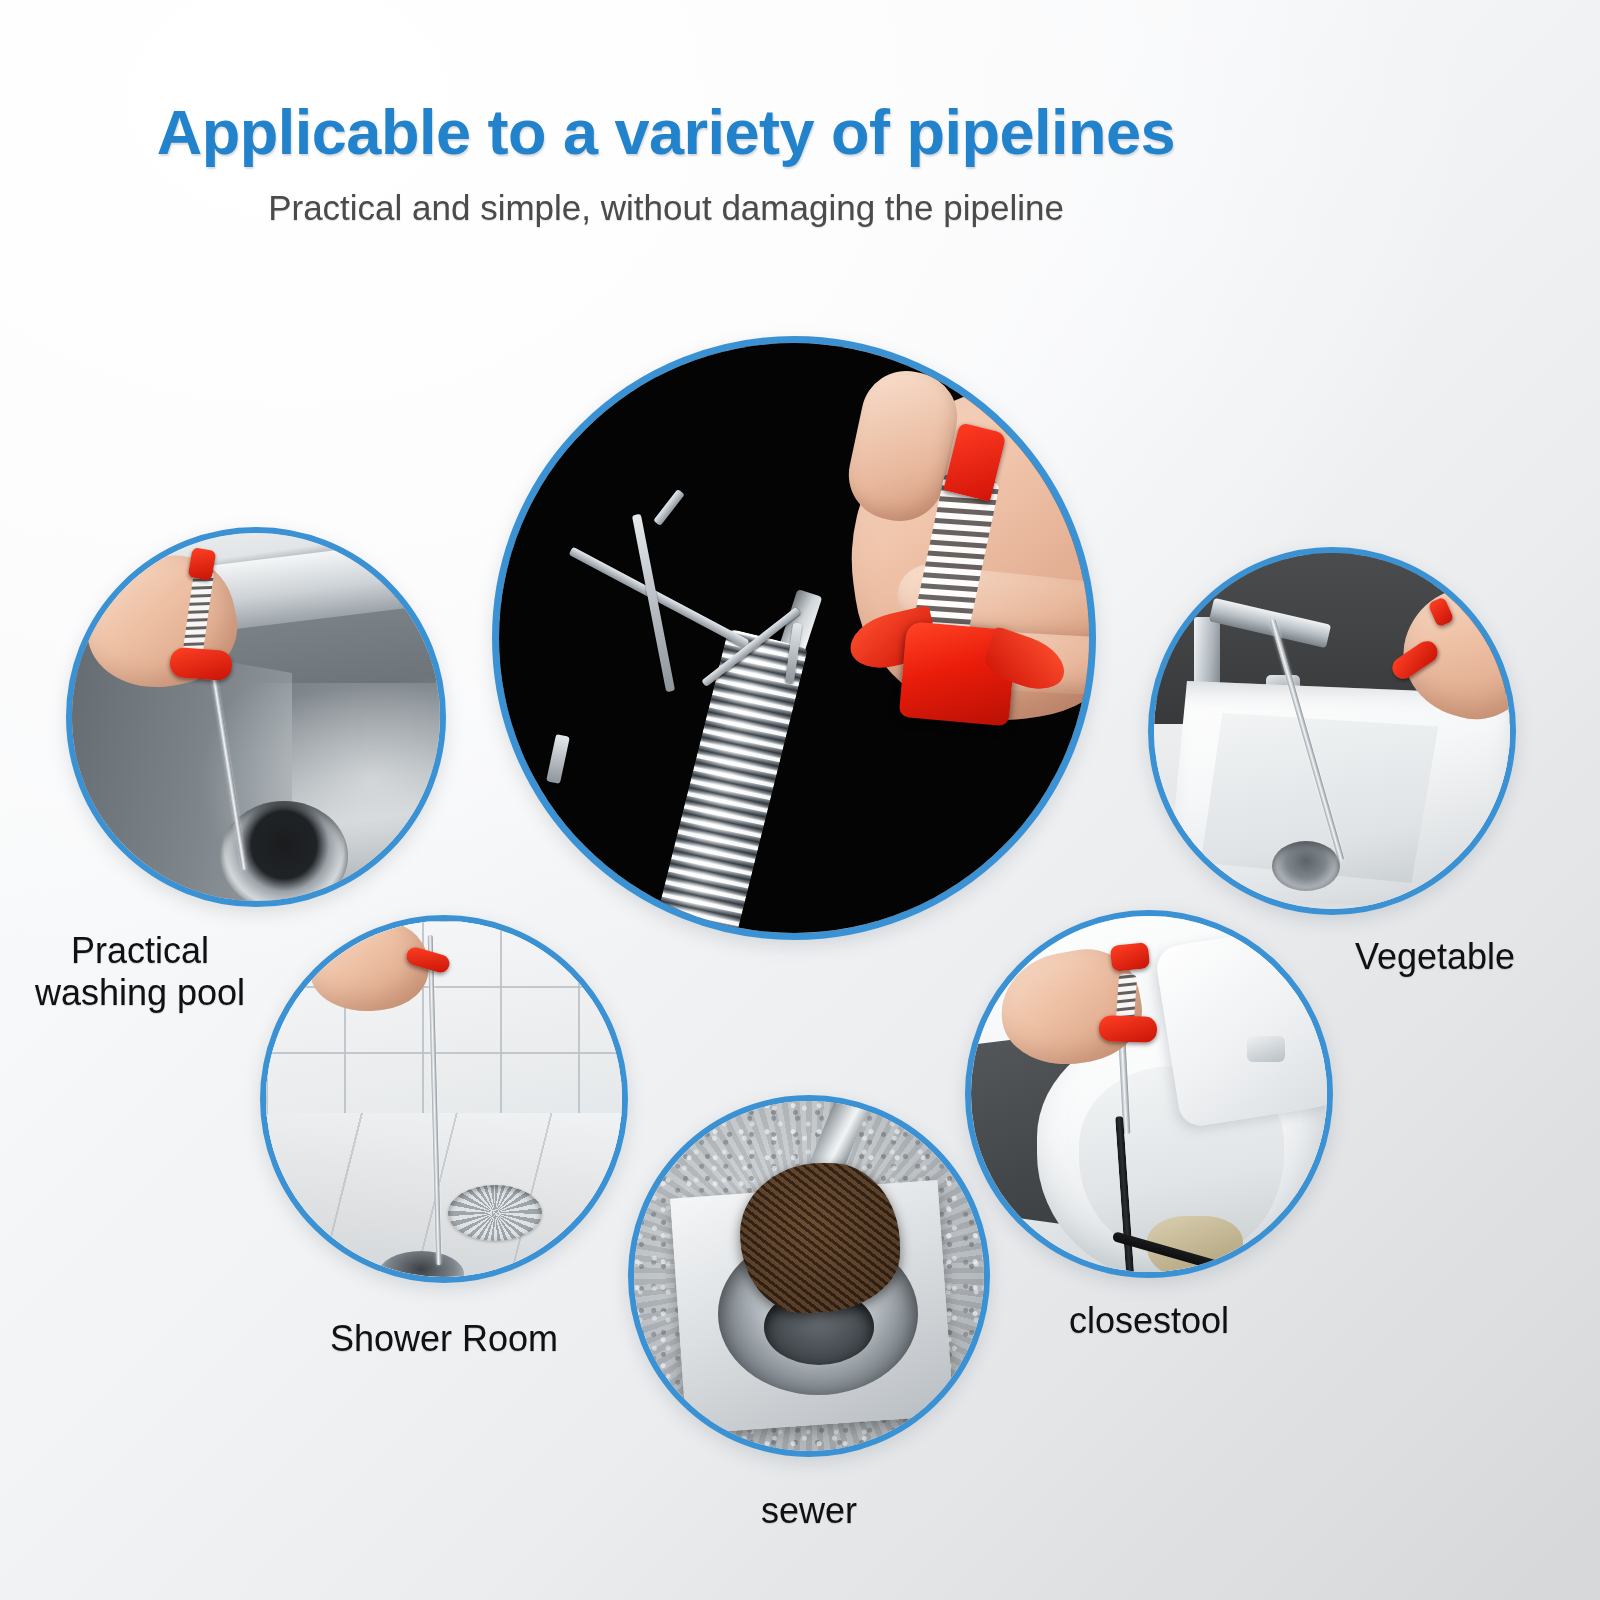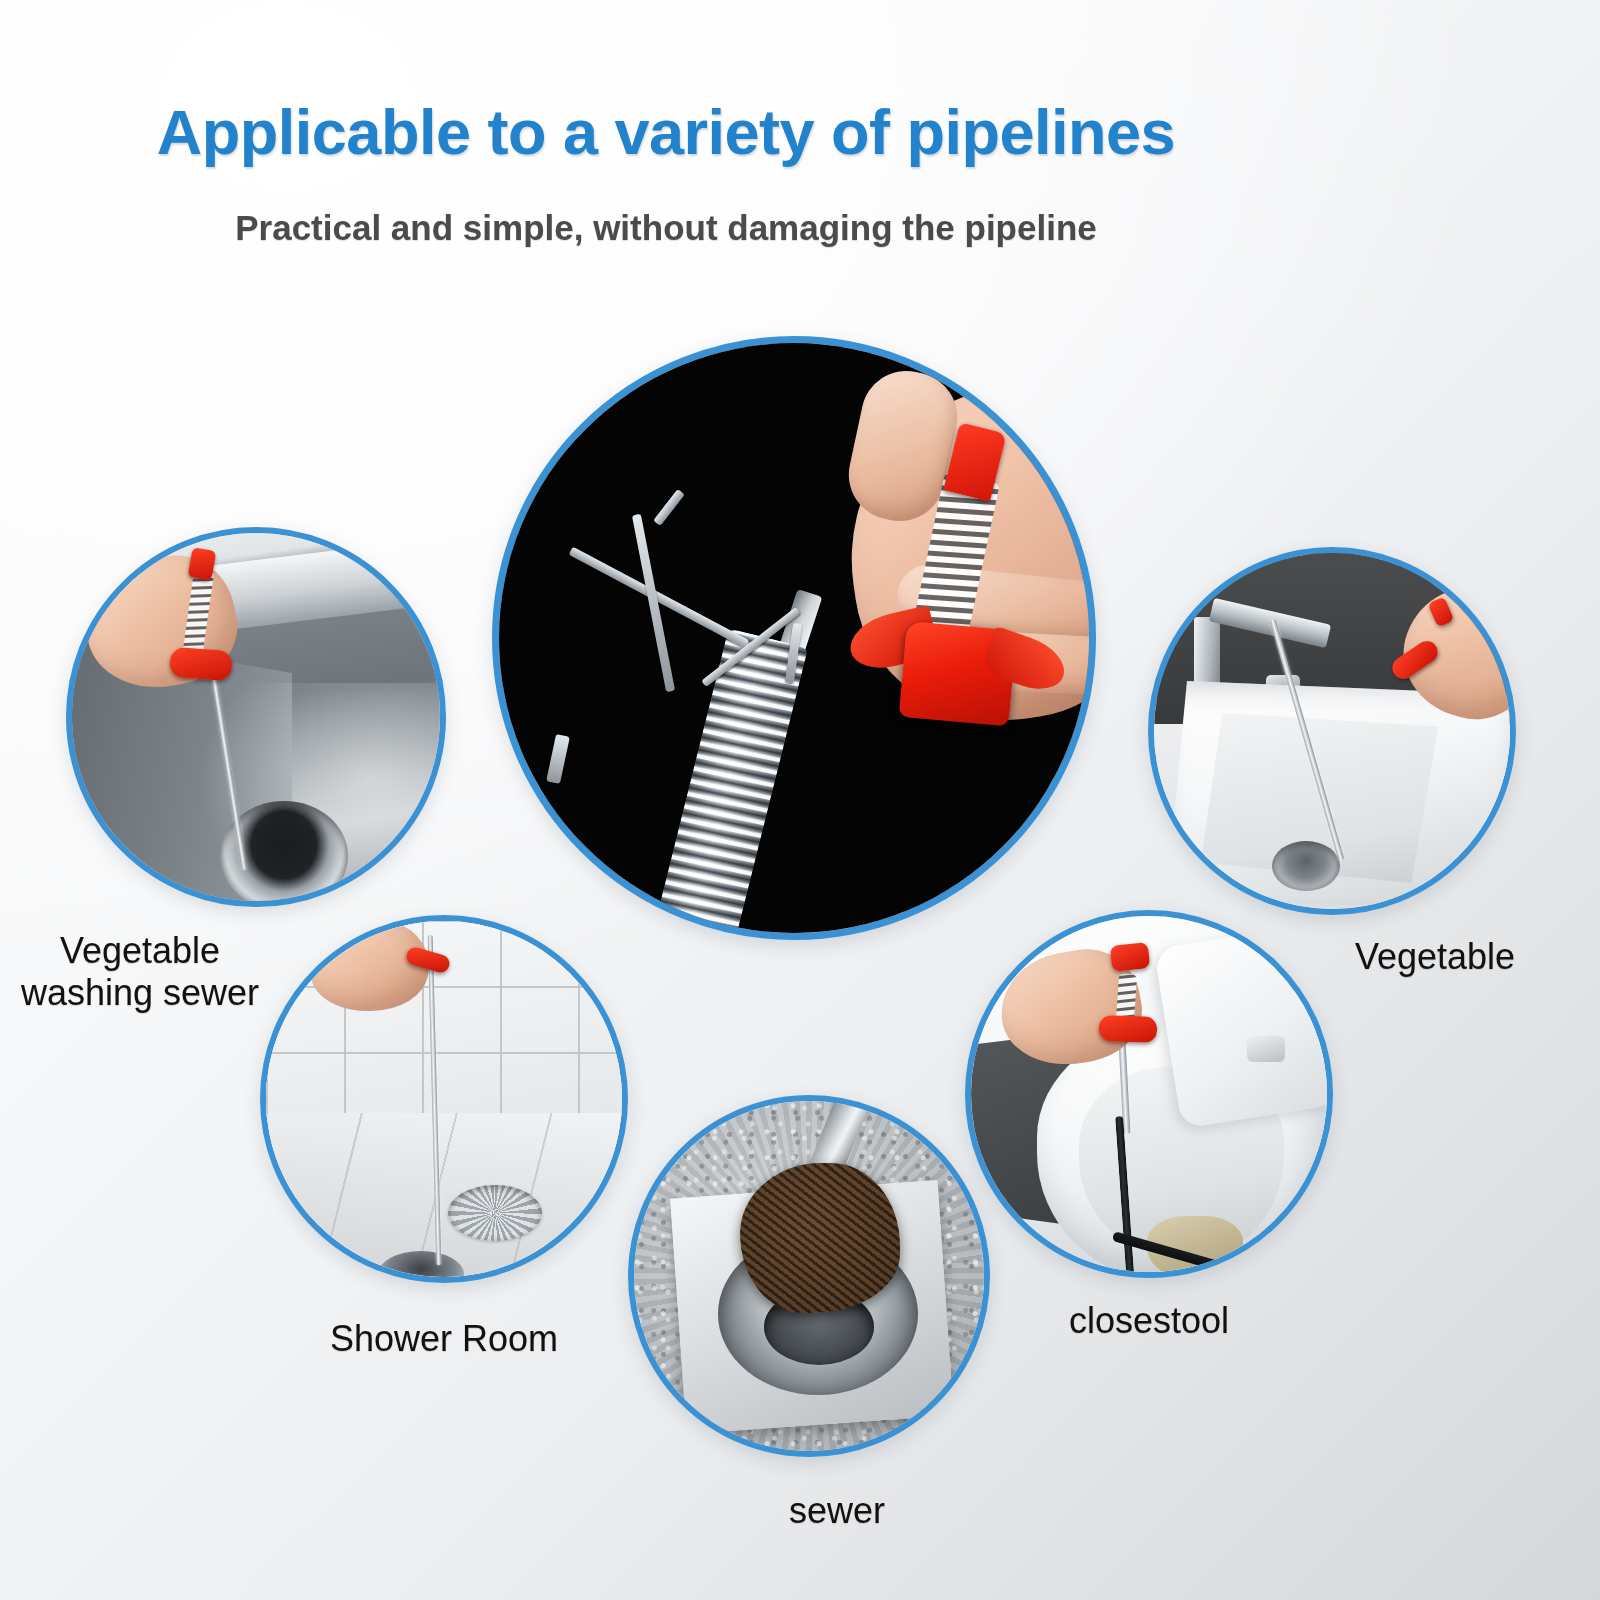--- a/index.html
+++ b/index.html
@@ -14,22 +14,22 @@
 
   
   .header { position:absolute; top:0; left:0; width:1332px; text-align:center; }
   .title {
     margin-top:96px;
     font-size:63px; font-weight:700; letter-spacing:-0.5px;
     color:#2283cc;
     text-shadow:1px 2px 2px rgba(120,130,140,.30);
   }
   .subtitle {
-    margin-top:40px;
-    font-size:35px; font-weight:700; color:#4b4b4b;
+    margin-top:20px;
+    font-size:35px; font-weight:400; color:#4b4b4b;
     text-shadow:0 1px 1px rgba(150,155,160,.35);
   }
 
   
   .circ {
     position:absolute; border-radius:50%;
     border:6px solid #3a92d4;
     overflow:hidden;
     box-shadow:0 6px 18px rgba(90,100,110,.18);
     background:#e9ebed;
@@ -363,21 +363,21 @@
     <div class="sink-wall"></div>
     <div class="sink-glow"></div>
     <div class="drain"></div>
     <div class="wire" style="left:152px; top:108px; width:5px; height:230px; transform:rotate(-9deg);"></div>
     <div class="mini-hand" style="left:14px; top:26px; width:150px; height:128px; transform:rotate(-12deg);"></div>
     <div class="mini-spring" style="left:116px; top:36px; width:20px; height:92px; transform:rotate(8deg);"></div>
     <div class="mini-grip" style="left:118px; top:16px; width:24px; height:30px; transform:rotate(10deg);"></div>
     <div class="mini-grip" style="left:98px;  top:116px; width:62px; height:30px; border-radius:14px; transform:rotate(4deg);"></div>
   </div>
 </div>
-<div class="lab" style="left:0px; top:930px; width:280px;">Vegetable washing sewer</div>
+<div class="lab" style="left:0px; top:930px; width:280px;">Practical washing pool</div>
 
 <div class="circ" id="c-wash">
   <div class="scene">
     <div class="wall-dark"></div>
     <div class="faucet-post"></div>
     <div class="faucet-arm"></div>
     <div class="faucet-base"></div>
     <div class="basin"></div>
     <div class="basin-inner"></div>
     <div class="wash-drain"></div>
@@ -406,21 +406,21 @@
 <div class="circ" id="c-sewer">
   <div class="scene">
     <div class="sewer-grit"></div>
     <div class="drain-plate"></div>
     <div class="drain-bowl"></div>
     <div class="drain-hole"></div>
     <div class="sewer-rod"></div>
     <div class="clog"></div>
   </div>
 </div>
-<div class="lab" style="left:656px; top:1490px; width:362px;">sewer</div>
+<div class="lab" style="left:628px; top:1490px; width:362px;">sewer</div>
 
 <div class="circ" id="c-toilet">
   <div class="scene">
     <div class="toi-darkfloor"></div>
     <div class="toi-bowl"></div>
     <div class="toi-inner"></div>
     <div class="toi-lid"></div>
     <div class="toi-hinge"></div>
     <div class="toi-water"></div>
     <div class="wire" style="left:150px; top:126px; width:7px; height:92px; transform:rotate(-3deg);"></div>

